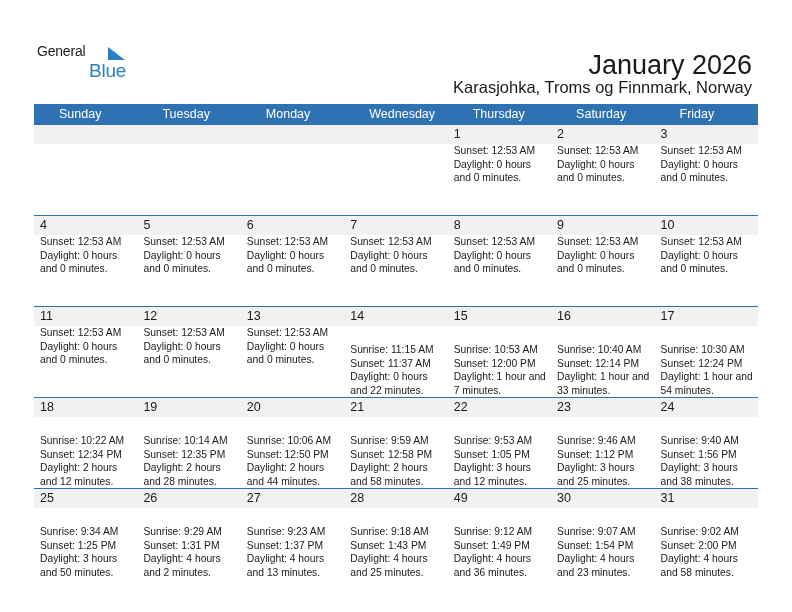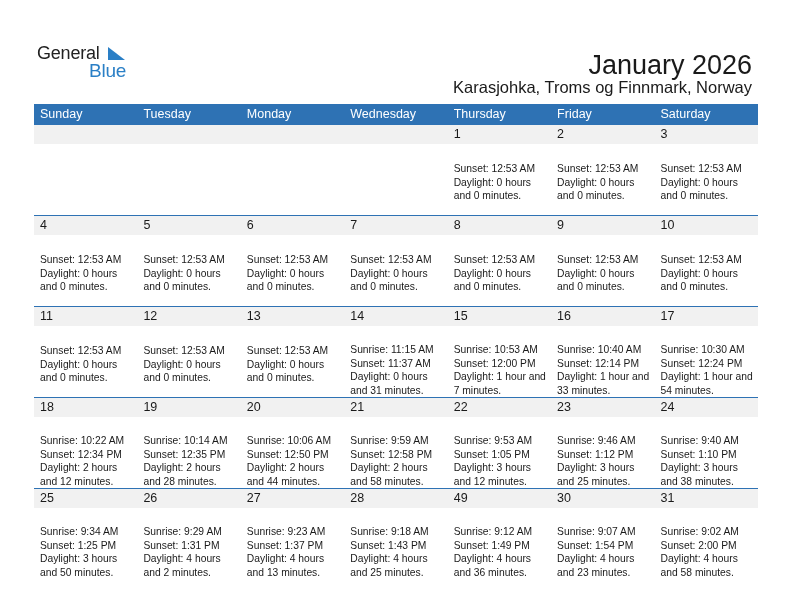--- a/index.html
+++ b/index.html
@@ -1,36 +1,36 @@
 <!DOCTYPE html>
 <html><head>
 <meta charset="utf-8">
 <style>
   html, body { margin: 0; padding: 0; }
   body {
     width: 792px; height: 612px; background: #ffffff; position: relative;
     font-family: "Liberation Sans", sans-serif; color: #1a1a1a; overflow: hidden;
   }
   .logo { position: absolute; left: 37px; top: 43px; width: 100px; height: 40px; }
-  .logo-general { position: absolute; left: 0; top: 0; font-size: 18px; color: #222; letter-spacing: -0.2px; }
+  .logo-general { position: absolute; left: 0; top: 0; font-size: 14px; color: #222; letter-spacing: -0.2px; }
   .logo-blue { position: absolute; left: 52px; top: 17px; font-size: 19px; color: #2a7fc6; letter-spacing: -0.2px; text-align: center; }
   .logo-tri { position: absolute; left: 71px; top: 4px; width: 0; height: 0;
     border-left: 17px solid #2a7fc6; border-top: 13px solid transparent; }
   .month-title { position: absolute; right: 40px; top: 38px; font-size: 27px; color: #1a1a1a; margin-top: 12px; }
   .location { position: absolute; right: 40px; top: 78px; font-size: 16.5px; color: #1a1a1a; }
   .cal { position: absolute; left: 34px; top: 104px; width: 724px; }
   .head-row { display: flex; background: #2e72b4; height: 21px; }
-  .head-cell { width: 103.43px; color: #ffffff; font-size: 12.5px; line-height: 21px; padding-left: 6px; box-sizing: border-box; }
+  .head-cell { width: 103.43px; color: #ffffff; font-size: 12.5px; line-height: 21px; padding-left: 6px; box-sizing: border-box; margin-left: 19px; }
   .week { position: relative; height: 90px; }
   .week + .week { border-top: 1px solid #2e72b4; }
   .week-numbar { display: flex; background: #f1f1f1; height: 19px; }
   .num-cell { width: 103.43px; font-size: 12.5px; line-height: 19px; padding-left: 6px; box-sizing: border-box; }
   .week-body { display: flex; }
   .info-cell { width: 103.43px; font-size: 10.3px; line-height: 13.6px; padding-left: 6px; box-sizing: border-box; color: #1a1a1a; }
-  .info-cell.top2 { padding-top: 18px; }
+  .info-cell.top2 { }
   .info-cell.top0 { padding-top: 17px; }
   .line { white-space: nowrap; display: block; }
 </style>
 </head>
 <body>
 
 <div class="logo">
   <span class="logo-general">General</span>
   <span class="logo-tri"></span>
   <span class="logo-blue">Blue</span>
@@ -39,22 +39,22 @@
 <div class="month-title">January 2026</div>
 <div class="location">Karasjohka, Troms og Finnmark, Norway</div>
 
 <div class="cal">
   <div class="head-row">
     <div class="head-cell">Sunday</div>
     <div class="head-cell">Tuesday</div>
     <div class="head-cell">Monday</div>
     <div class="head-cell">Wednesday</div>
     <div class="head-cell">Thursday</div>
+    <div class="head-cell">Saturday</div>
     <div class="head-cell">Friday</div>
-    <div class="head-cell">Saturday</div>
   </div>
   <div id="weeks">
       <div class="week">
         <div class="week-numbar">
           <div class="num-cell"></div>
           <div class="num-cell"></div>
           <div class="num-cell"></div>
           <div class="num-cell"></div>
           <div class="num-cell">1</div>
           <div class="num-cell">2</div>
@@ -153,21 +153,21 @@
           </div>
           <div class="info-cell top2">
             <span class="line">Sunset: 12:53 AM</span>
             <span class="line">Daylight: 0 hours</span>
             <span class="line">and 0 minutes.</span>
           </div>
           <div class="info-cell top0">
             <span class="line">Sunrise: 11:15 AM</span>
             <span class="line">Sunset: 11:37 AM</span>
             <span class="line">Daylight: 0 hours</span>
-            <span class="line">and 31 minutes.</span>
+            <span class="line">and 22 minutes.</span>
           </div>
           <div class="info-cell top0">
             <span class="line">Sunrise: 10:53 AM</span>
             <span class="line">Sunset: 12:00 PM</span>
             <span class="line">Daylight: 1 hour and</span>
             <span class="line">7 minutes.</span>
           </div>
           <div class="info-cell top0">
             <span class="line">Sunrise: 10:40 AM</span>
             <span class="line">Sunset: 12:14 PM</span>
@@ -224,21 +224,21 @@
             <span class="line">and 12 minutes.</span>
           </div>
           <div class="info-cell top0">
             <span class="line">Sunrise: 9:46 AM</span>
             <span class="line">Sunset: 1:12 PM</span>
             <span class="line">Daylight: 3 hours</span>
             <span class="line">and 25 minutes.</span>
           </div>
           <div class="info-cell top0">
             <span class="line">Sunrise: 9:40 AM</span>
-            <span class="line">Sunset: 1:10 PM</span>
+            <span class="line">Sunset: 1:56 PM</span>
             <span class="line">Daylight: 3 hours</span>
             <span class="line">and 38 minutes.</span>
           </div>
         </div>
       </div>
       <div class="week">
         <div class="week-numbar">
           <div class="num-cell">25</div>
           <div class="num-cell">26</div>
           <div class="num-cell">27</div>

